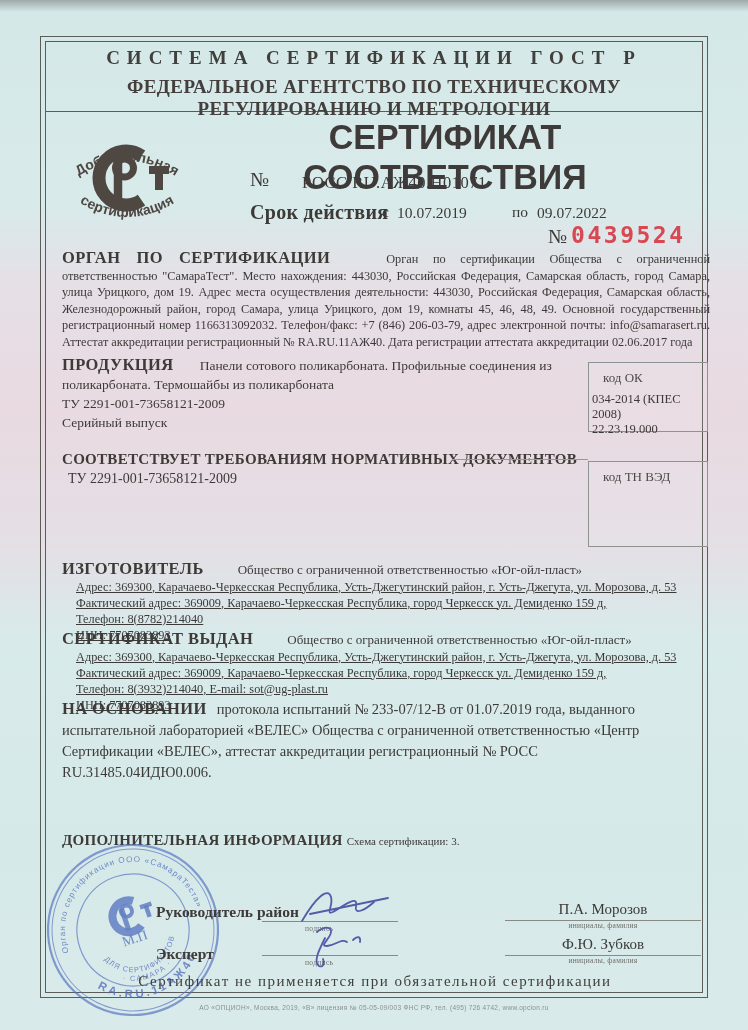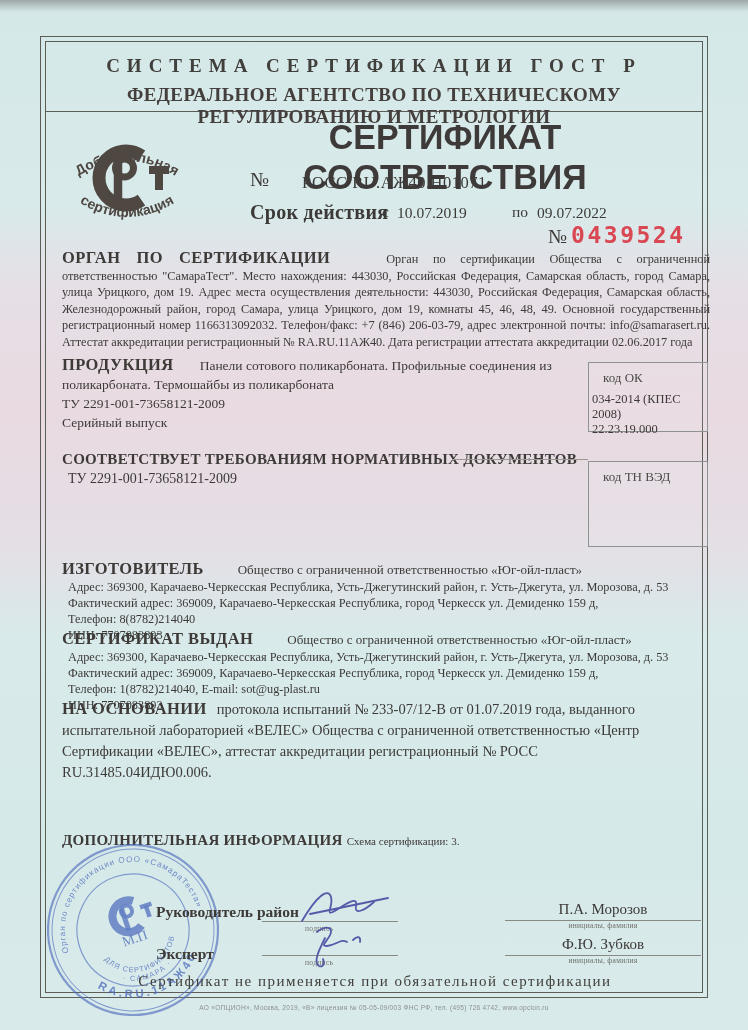--- a/index.html
+++ b/index.html
@@ -7,21 +7,21 @@
   .page{
     position:relative;width:748px;height:1030px;overflow:hidden;margin:0 auto;
     background:linear-gradient(180deg,#d5e8e8 0%,#d8eaea 20%,#e6dfe6 28%,#e9dae1 40%,#e5dee5 52%,#d8eaea 62%,#d6e9e9 83%,#d9eaea 100%);
     color:#3c3a38;
   }
   .scan-edge{position:absolute;left:0;top:0;width:100%;height:12px;background:linear-gradient(180deg,rgba(90,90,90,.45),rgba(90,90,90,0));}
   .frame{position:absolute;left:40px;top:36px;width:666px;height:960px;border:1.5px solid #5d5d58;}
   .frame-inner{position:absolute;left:4px;top:4px;right:4px;bottom:4px;border:1px solid #5d5d58;}
   .abs{position:absolute;}
   .header-box{left:46px;top:41px;width:656px;height:70px;border-bottom:1px solid #5d5d58;text-align:center;}
-  .hdr1{margin-top:14px;font-weight:bold;font-size:19px;letter-spacing:7px;color:#413f3c;}
+  .hdr1{margin-top:6px;font-weight:bold;font-size:19px;letter-spacing:7px;color:#413f3c;}
   .hdr2{margin-top:7px;font-weight:bold;font-size:19px;letter-spacing:.4px;color:#443f3c;}
   .doc-title{left:192px;top:118px;width:506px;text-align:center;font-family:"Liberation Sans",sans-serif;font-weight:bold;font-size:34px;color:#3e3a39;transform:scaleY(1.04);letter-spacing:0;}
   .no-label{left:250px;top:168px;font-size:20px;color:#3e3a39;}
   .no-value{left:302px;top:173px;font-size:16.5px;letter-spacing:.5px;}
   .validity{left:250px;top:201px;font-size:15.5px;}
   .validity b{font-size:20px;letter-spacing:.3px;}
   .v-c{position:absolute;left:132px;top:2px;}
   .v-from{position:absolute;left:147px;top:3px;}
   .v-po{position:absolute;left:262px;top:2px;}
   .v-to{position:absolute;left:287px;top:3px;}
@@ -39,21 +39,21 @@
   .code-ok{top:362px;height:68px;}
   .code-tn{top:461px;height:84px;}
   .code-label{margin:7px 0 6px 14px;font-size:13px;color:#4a4a46;}
   .code-line{margin:0 0 0 3px;font-size:12.5px;line-height:15px;}
   .sootv{left:62px;top:451px;width:530px;}
   .sootv-rule{left:452px;top:459px;width:136px;border-top:1px solid #9a9a93;height:0;}
   .tu-line{left:68px;top:471px;font-size:14px;}
   .maker{left:62px;top:561px;width:645px;}
   .maker .name{font-size:13px;}
   .maker .gap{display:inline-block;width:34px;}
-  .addr{margin-left:6px;font-size:12.3px;line-height:16px;}
+  .addr{margin-left:14px;font-size:12.3px;line-height:16px;text-decoration:underline;}
   .vydan{left:62px;top:631px;width:645px;}
   .basis{left:62px;top:698px;width:615px;font-size:14.5px;line-height:21px;}
   .basis .gap{display:inline-block;width:10px;}
   .dopinfo{left:62px;top:831px;width:620px;}
   .dopinfo .txt{font-size:11px;}
   .footer-line{left:48px;top:973px;width:654px;text-align:center;font-size:15px;letter-spacing:1.5px;color:#41403c;}
   .tiny-print{left:0;top:1004px;width:748px;text-align:center;font-family:"Liberation Sans",sans-serif;font-size:6.5px;color:#8b9096;letter-spacing:.3px;}
   .logo-svg{left:56px;top:114px;}
   .stamp-svg{left:40px;top:840px;transform:rotate(-19deg);opacity:.85;}
   .sig-role{font-weight:bold;font-size:15.5px;color:#3d3a38;}
@@ -144,21 +144,21 @@
     <div class="addr">Адрес: 369300, Карачаево-Черкесская Республика, Усть-Джегутинский район, г. Усть-Джегута,  ул. Морозова, д. 53</div>
     <div class="addr">Фактический адрес: 369009, Карачаево-Черкесская Республика, город Черкесск ул. Демиденко 159 д,</div>
     <div class="addr">Телефон: 8(8782)214040</div>
     <div class="addr">ИНН: 7707083893</div>
   </div>
 
   <div class="abs sec maker vydan">
     <span class="sec-head">СЕРТИФИКАТ ВЫДАН</span><span class="gap"></span><span class="name">Общество с ограниченной ответственностью «Юг-ойл-пласт»</span>
     <div class="addr">Адрес: 369300, Карачаево-Черкесская Республика, Усть-Джегутинский район, г. Усть-Джегута,  ул. Морозова, д. 53</div>
     <div class="addr">Фактический адрес: 369009, Карачаево-Черкесская Республика, город Черкесск ул. Демиденко 159 д,</div>
-    <div class="addr">Телефон: 1(8782)214040, E-mail: sot@ug-plast.ru</div>
+    <div class="addr">Телефон: 8(3932)214040, E-mail: sot@ug-plast.ru</div>
     <div class="addr">ИНН: 7707083893</div>
   </div>
 
   <div class="abs basis">
     <span class="sec-head">НА ОСНОВАНИИ</span><span class="gap"></span><span>протокола испытаний № 233-07/12-В от 01.07.2019 года, выданного испытательной лабораторией «ВЕЛЕС» Общества с ограниченной ответственностью «Центр Сертификации «ВЕЛЕС», аттестат аккредитации регистрационный № РОСС RU.31485.04ИДЮ0.006.</span>
   </div>
 
   <div class="abs dopinfo">
     <span class="sec-head-sm">ДОПОЛНИТЕЛЬНАЯ ИНФОРМАЦИЯ</span>
     <span class="txt">Схема сертификации: 3.</span>

